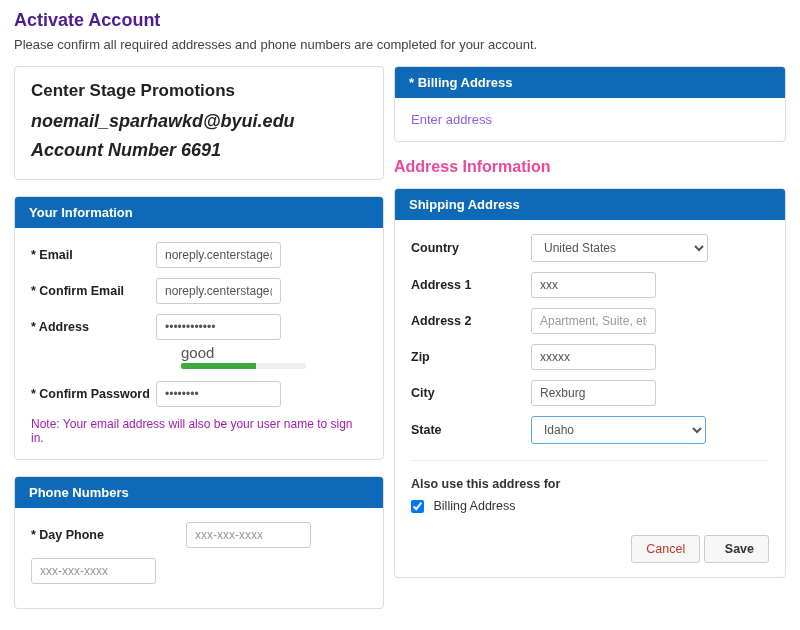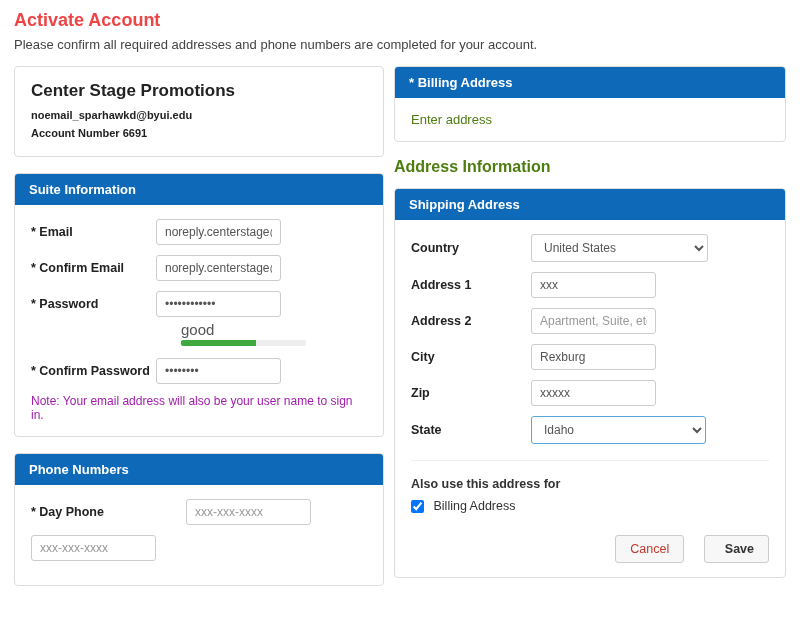--- a/index.html
+++ b/index.html
@@ -8,21 +8,21 @@
       font-size: 13px;
       color: #333;
       background: #fff;
       padding: 10px 14px;
       width: 800px;
     }
     h2.page-title {
       font-size: 18px;
       font-weight: bold;
       margin-bottom: 6px;
-      color: #ef4444;
+      color: #4c1d95;
     }
     .subtitle {
       font-size: 13px;
       color: #444;
       margin-bottom: 14px;
     }
     .cols {
       display: flex;
       gap: 10px;
       align-items: flex-start;
@@ -44,27 +44,28 @@
       padding: 8px 14px;
       border-radius: 3px 3px 0 0;
     }
     .acct-name {
       font-size: 17px;
       font-weight: bold;
       margin-bottom: 6px;
       color: #222;
     }
     .acct-line {
-      font-size: 11px;
+      font-size: 18px;
       font-weight: bold;
       color: #222;
       line-height: 1.6;
+      font-style: italic;
     }
     .billing-placeholder {
-      color: #4d7c0f;
+      color: #8b5cf6;
       font-size: 13px;
     }
     .form-row {
       display: flex;
       align-items: center;
       margin-bottom: 10px;
     }
     .form-row label {
       width: 125px;
       font-size: 12.5px;
@@ -120,21 +121,21 @@
       border-radius: 2px 0 0 2px;
     }
     .note {
       font-size: 12px;
       color: #a21caf;
       margin-top: 10px;
     }
     .section-title {
       font-size: 16px;
       font-weight: bold;
-      color: #4d7c0f;
+      color: #ec4899;
       margin-bottom: 12px;
       margin-top: 14px;
     }
     .shipping-panel {
       border: 1px solid #ddd;
       border-radius: 4px;
     }
     .checkbox-row {
       margin-top: 4px;
       font-size: 12.5px;
@@ -150,21 +151,21 @@
       margin-top: 22px;
     }
     .btn {
       display: inline-block;
       padding: 6px 14px;
       font-size: 12.5px;
       border: 1px solid #ccc;
       border-radius: 3px;
       background: #f7f7f7;
       cursor: pointer;
-      margin-left: 16px;
+      margin-left: 0;
     }
     .btn-cancel { color: #c1392b; }
     .btn-save { color: #333; font-weight: bold; padding-left: 20px; }
     hr.sep { border: none; border-top: 1px solid #eee; margin: 16px 0; }
   </style>
 </head>
 <body>
 
 <h2 class="page-title">Activate Account</h2>
 <p class="subtitle">Please confirm all required addresses and phone numbers are completed for your account.</p>
@@ -175,32 +176,32 @@
 
     <div class="panel">
       <div class="panel-body">
         <div class="acct-name">Center Stage Promotions</div>
         <div class="acct-line">noemail_sparhawkd@byui.edu</div>
         <div class="acct-line">Account Number 6691</div>
       </div>
     </div>
 
     <div class="panel">
-      <div class="panel-header">Suite Information</div>
+      <div class="panel-header">Your Information</div>
       <div class="panel-body">
         <div class="form-row">
           <label>* Email</label>
           <input type="text" class="hl-yellow" value="noreply.centerstage@by" style="">
         </div>
         <div class="form-row">
           <label>* Confirm Email</label>
           <input type="text" value="noreply.centerstage@by" style="">
         </div>
         <div class="form-row">
-          <label>* Password</label>
+          <label>* Address</label>
           <input type="password" class="hl-yellow" value="************" style="">
         </div>
         <div class="strength-label" style="margin-left:150px;">good</div>
         <div class="strength-bar">
             <div class="fill"></div>
           </div>
         <div class="form-row">
           <label>* Confirm Password</label>
           <input type="password" value="********" style="">
         </div>
@@ -243,26 +244,26 @@
         </div>
         <div class="form-row form-row-right">
           <label>Address 1</label>
           <input type="text" value="xxx" style="">
         </div>
         <div class="form-row form-row-right">
           <label>Address 2</label>
           <input type="text" placeholder="Apartment, Suite, etc." style="">
         </div>
         <div class="form-row form-row-right">
+          <label>Zip</label>
+          <input type="text" value="xxxxx" style="">
+        </div>
+        <div class="form-row form-row-right">
           <label>City</label>
           <input type="text" value="Rexburg" style="">
-        </div>
-        <div class="form-row form-row-right">
-          <label>Zip</label>
-          <input type="text" value="xxxxx" style="">
         </div>
         <div class="form-row form-row-right">
           <label>State</label>
           <select class="select-state" style="width:175px">
             <option>Idaho</option>
           </select>
         </div>
 
         <hr class="sep">
 

